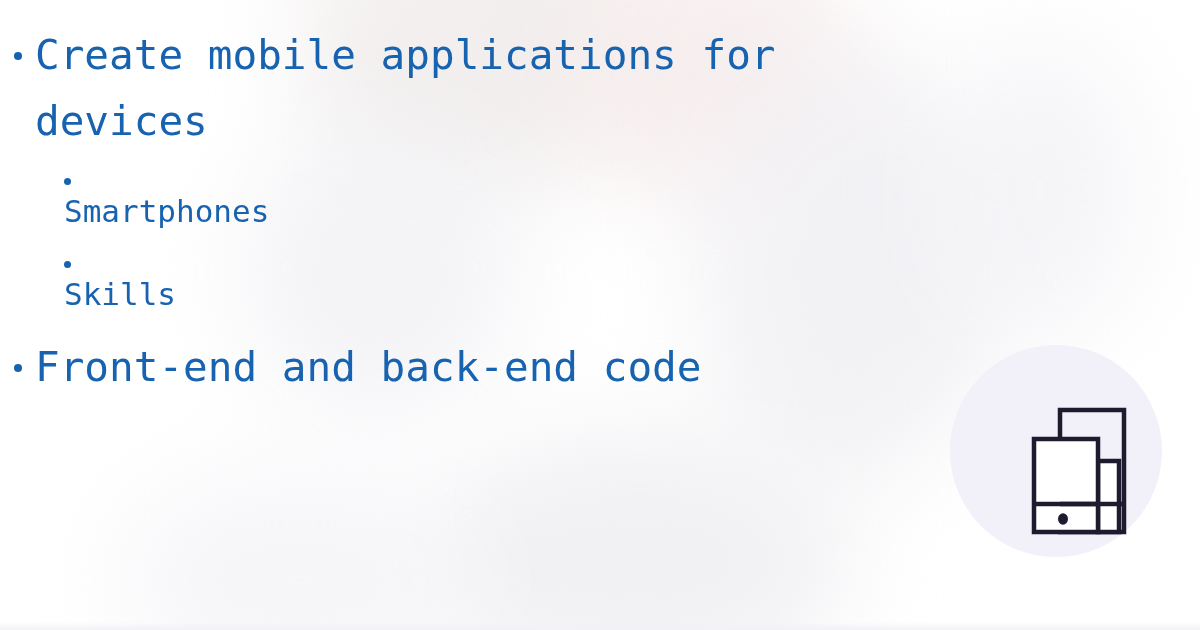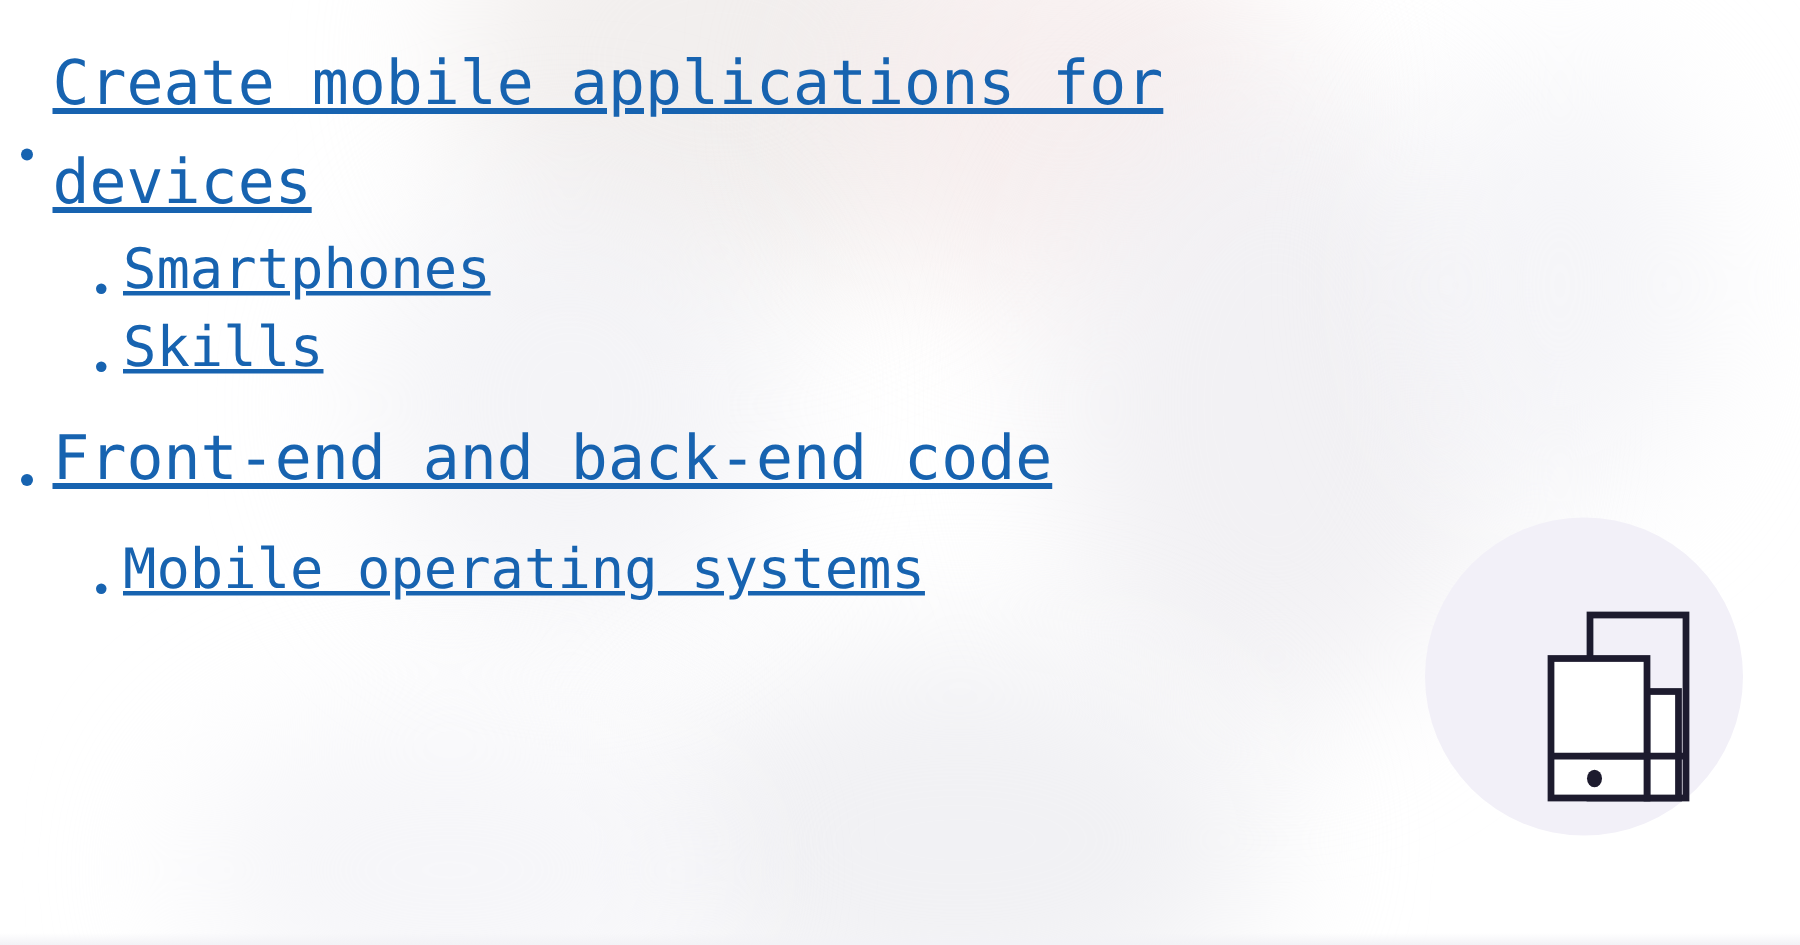--- a/index.html
+++ b/index.html
@@ -75,36 +75,36 @@
   .content {
     position: absolute;
     left: 0;
     top: 0;
     width: 940px;
     padding: 22px 0 0 0;
   }
 
   .bullet-row {
     display: flex;
-    align-items: center;
+    align-items: flex-start;
     color: #1763b0;
     white-space: pre;
-    text-decoration: underline;
   }
 
   .bullet-row.lvl1 {
     font-size: 41px;
     line-height: 66px;
     padding-left: 14px;
   }
 
   .bullet-row.lvl2 {
-    font-size: 37px;
+    font-size: 31px;
     line-height: 52px;
     padding-left: 64px;
+    flex-direction: column;
   }
 
   .bullet-dot {
     flex: 0 0 auto;
     display: inline-block;
     border-radius: 50%;
     background: #1763b0;
   }
 
   .lvl1 .bullet-dot {
@@ -185,22 +185,18 @@
     <div class="spacer-sm"></div>
 
     <div class="bullet-row lvl1">
       <span class="bullet-dot"></span>
       <span class="bullet-text">Front-end and back-end code</span>
     </div>
 
 
     <div class="spacer-md"></div>
 
-    <div class="bullet-row lvl2">
-      <span class="bullet-dot"></span>
-      <span class="bullet-text">Mobile operating systems</span>
-    </div>
 
 
 
   </div>
 
 </div>
 
 </body></html>

